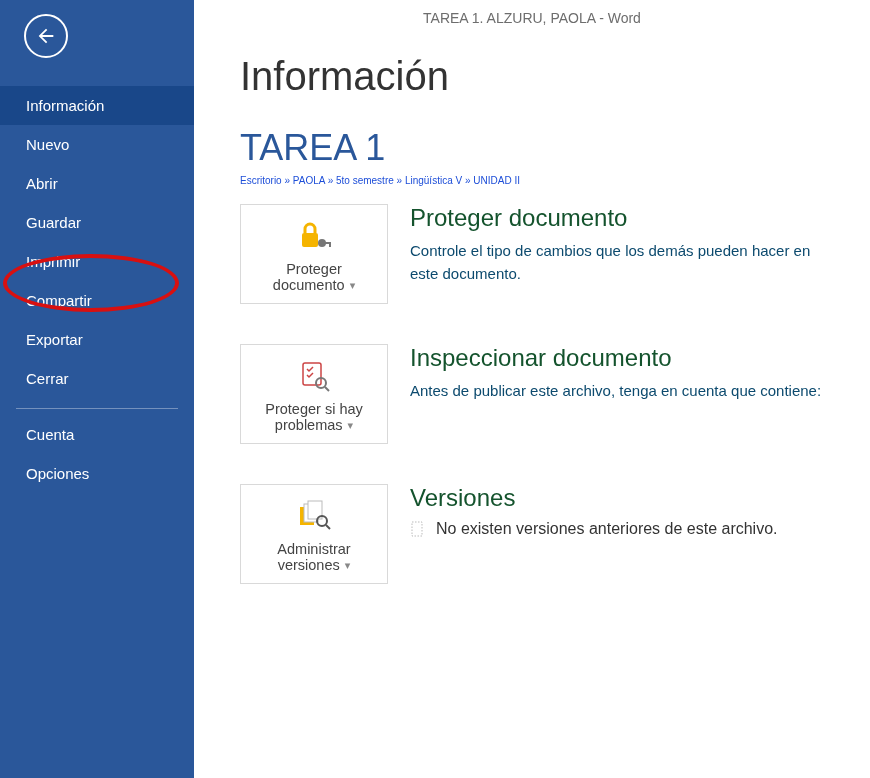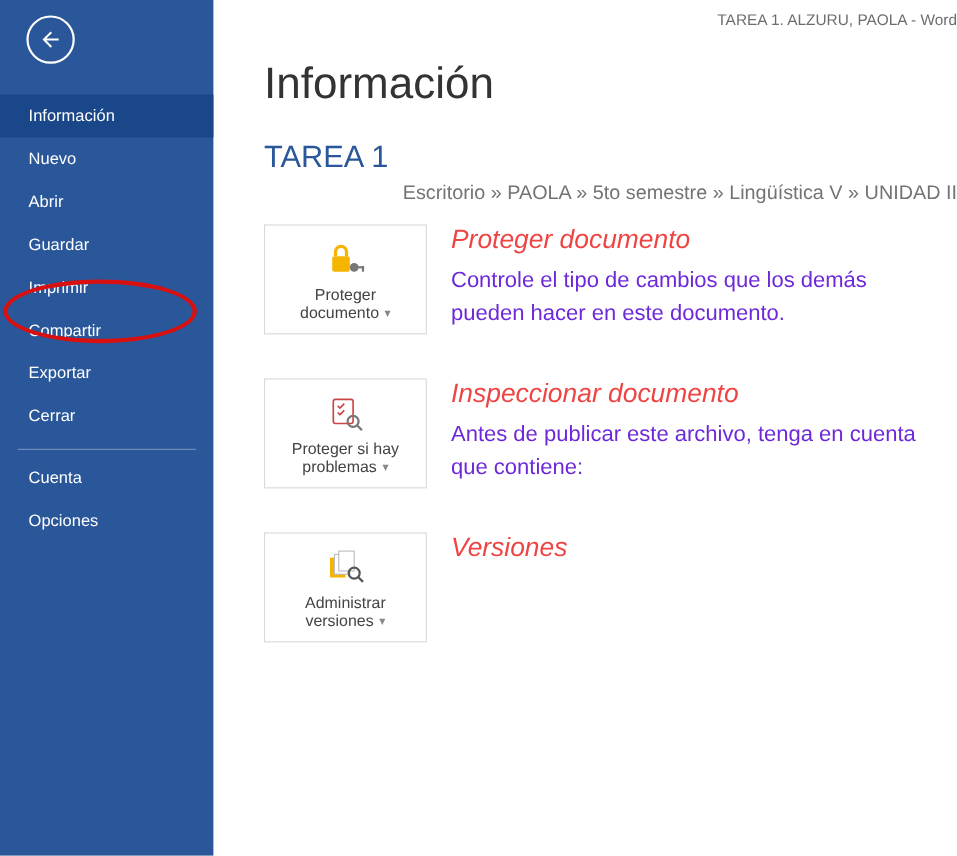--- a/index.html
+++ b/index.html
@@ -37,45 +37,44 @@
     background: rgba(255,255,255,0.35);
     margin: 10px 16px 6px 16px;
   }
   .main {
     flex:1;
     padding: 0 0 0 46px;
     position:relative;
     color:#333;
   }
   .titlebar {
-    text-align:right;
+    text-align:center;
     font-size: 14px;
     color:#6d6d6d;
     padding-top:10px;
     padding-bottom:28px;
     width: calc(870px - 194px);
     margin-left:-46px;
   }
   h1.page-title {
     font-size: 40px;
     font-weight: 300;
     color:#333;
     margin-bottom: 28px;
   }
   .doc-title {
-    font-size: 28px;
+    font-size: 36px;
     color:#2a579a;
     font-weight:400;
     margin-bottom:6px;
   }
   .breadcrumb {
-    font-size:18px;
-    color:#737373;
+    font-size:10px;
+    color:#1d4ed8;
     margin-bottom:18px;
-    text-align:right;
   }
   .row { display:flex; align-items:flex-start; margin-bottom:40px; }
   .card {
     width:148px;
     min-height:100px;
     border:1px solid #d9d9d9;
     display:flex;
     flex-direction:column;
     align-items:center;
     justify-content:center;
@@ -86,27 +85,26 @@
     cursor:pointer;
     margin-right:22px;
     flex-shrink:0;
   }
   .card .icon-slot { height:38px; display:flex; align-items:center; justify-content:center; margin-bottom:6px;}
   .card .dd { font-size:11px; color:#888; margin-left:2px; position:relative; top:-1px;}
   .info-block { flex:1; padding-right:30px; }
   .info-block h2 {
     font-size:24px;
     font-weight:300;
-    color:#ef4444;
+    color:#14532d;
     margin-bottom:8px;
-    font-style:italic;
   }
   .info-block p, .info-block li {
-    font-size:20px;
-    color:#6d28d9;
+    font-size:15px;
+    color:#0c4a6e;
     line-height:1.5;
   }
   .info-block ul { list-style:none; margin-top:4px; }
   .info-block ul li::before {
     content:"■";
     color:#b0b0b0;
     font-size:10px;
     margin-right:10px;
     position:relative;
     top:-2px;
@@ -207,17 +205,23 @@
             <rect x="12" y="2" width="14" height="18" fill="#fff" stroke="#bbb"></rect>
             <circle cx="26" cy="22" r="5" fill="none" stroke="#555" stroke-width="2"></circle>
             <line x1="30" y1="26" x2="34" y2="30" stroke="#555" stroke-width="2"></line>
           </svg>
         </div>
         <div><span>Administrar</span></div>
         <div><span>versiones</span><span class="dd"> ▾</span></div>
       </div>
       <div class="info-block">
         <h2>Versiones</h2>
+        <div class="version-row">
+          <svg class="vicon" viewBox="0 0 16 16">
+            <rect x="2" y="1" width="10" height="14" fill="none" stroke="#bbb" stroke-dasharray="1.5 1.5"></rect>
+          </svg>
+          <span>No existen versiones anteriores de este archivo.</span>
+        </div>
       </div>
     </div>
 
   </div>
 </div>
 
 </body></html>

